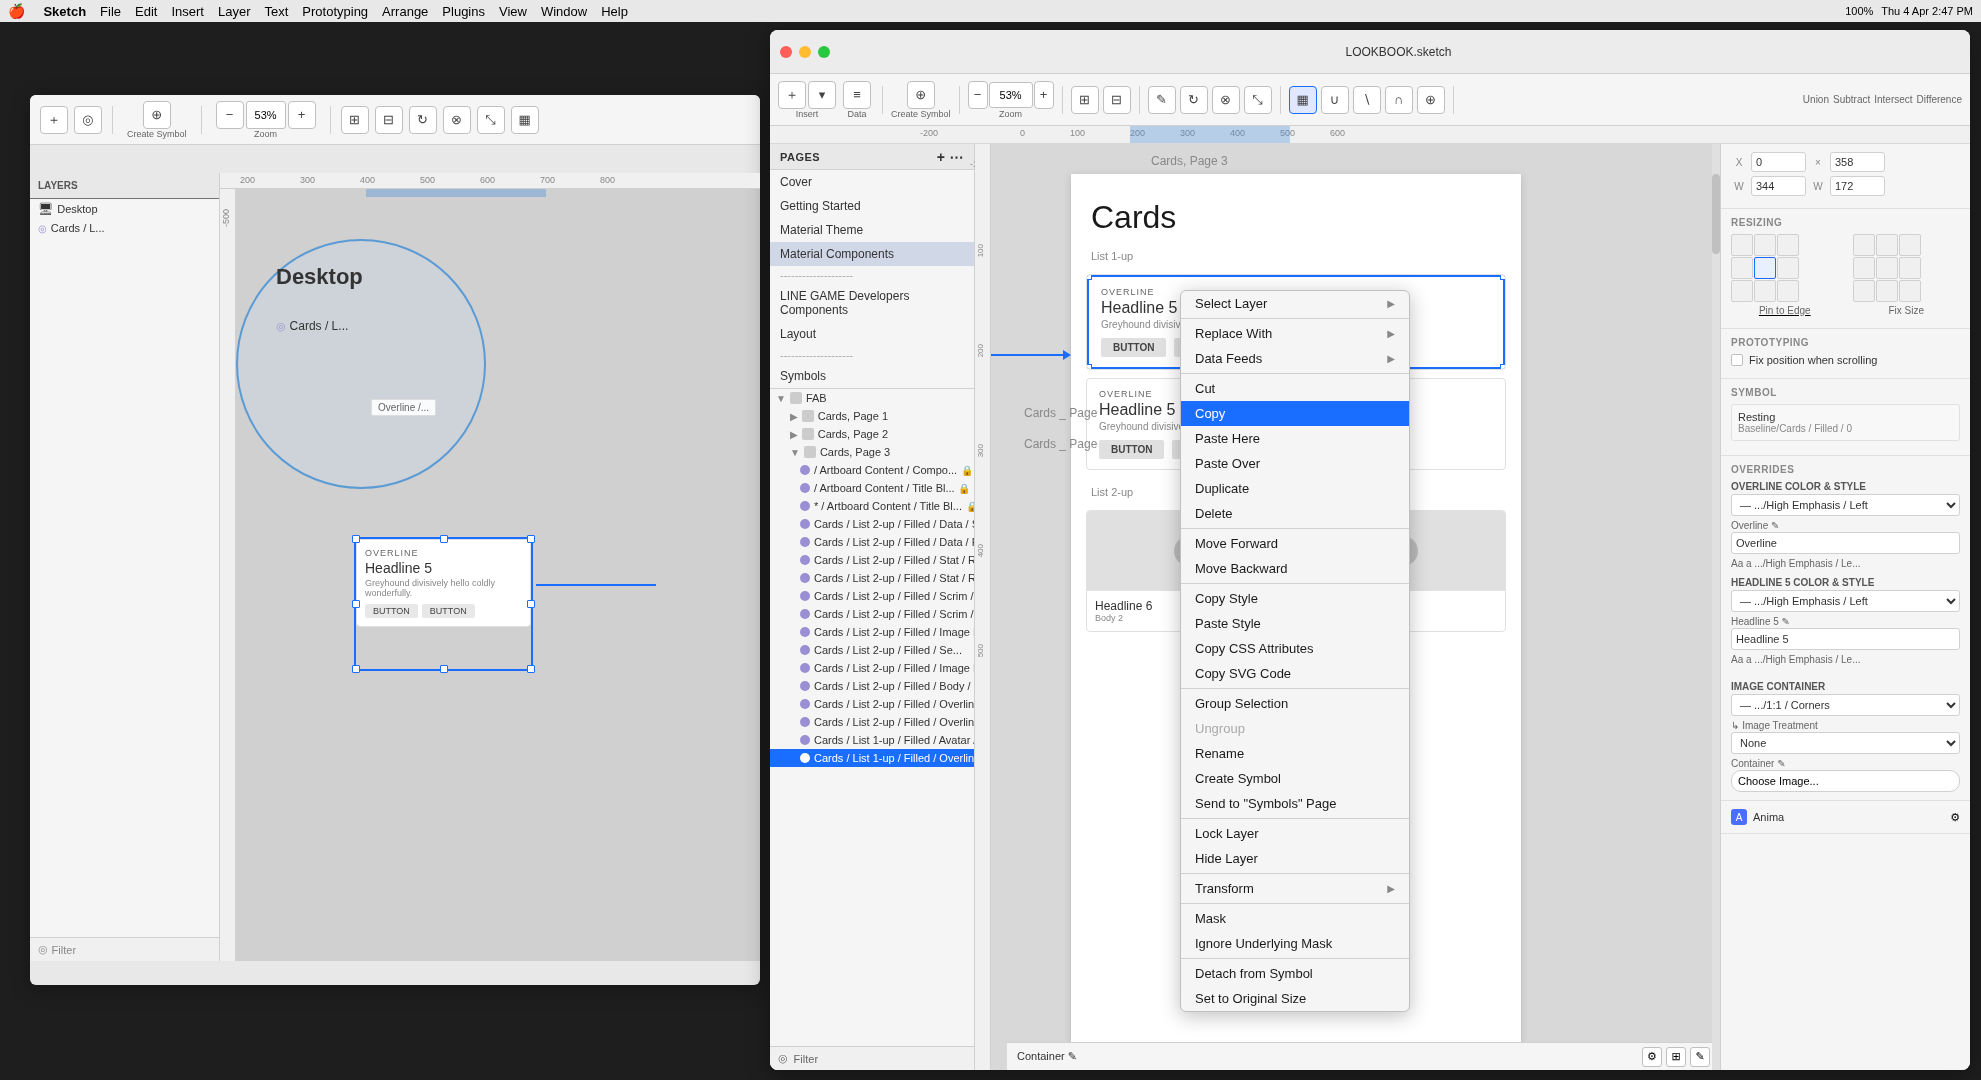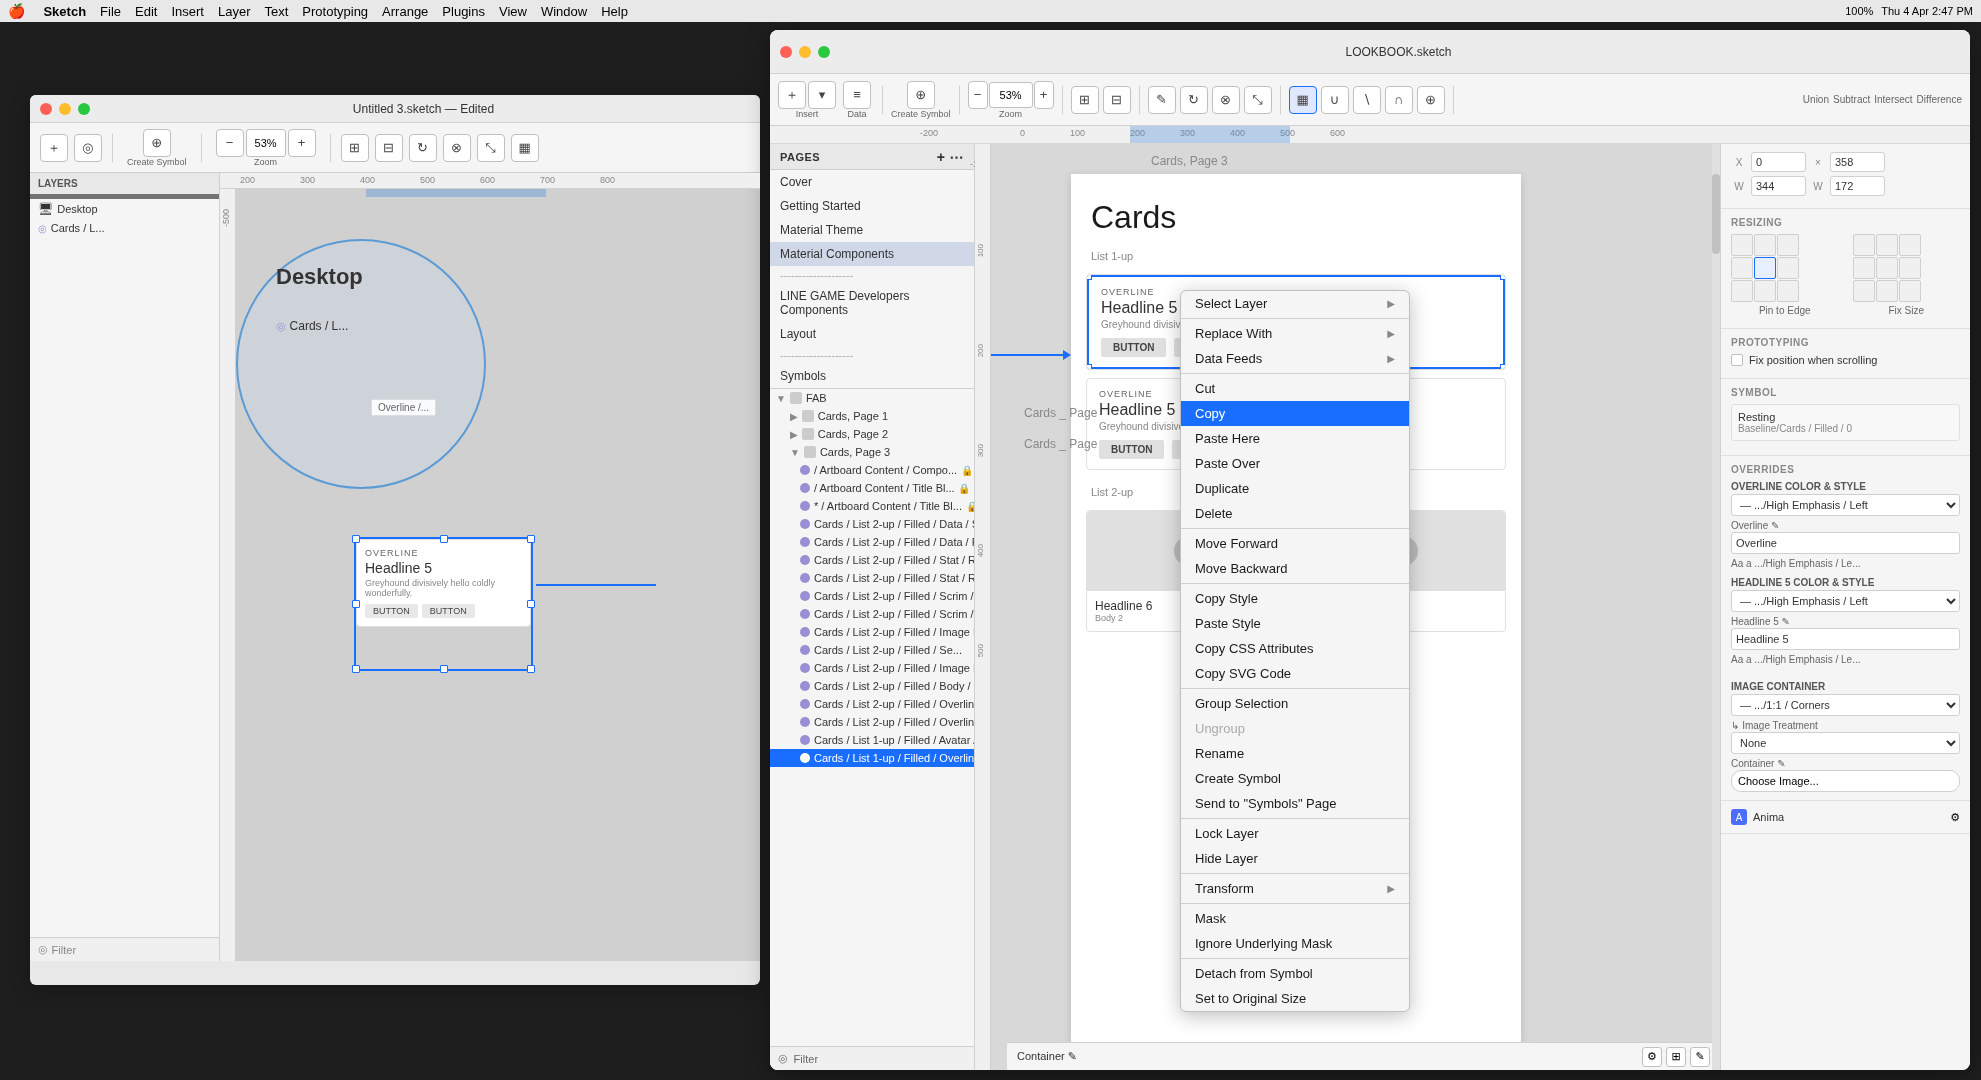--- a/index.html
+++ b/index.html
@@ -450,21 +450,21 @@
       height: calc(100% - 102px);
       background: #f5f5f5;
       border-right: 1px solid #d0d0d0;
       font-size: 11px;
       overflow: hidden;
     }
 
     .sw-left-header {
       height: 26px;
       background: #e8e8e8;
-      border-bottom: 5px solid #737373;
+      border-bottom: 1px solid #737373;
       display: flex;
       align-items: center;
       padding: 0 8px;
       font-size: 10px;
       font-weight: 700;
       color: #555;
     }
 
     .sw-layer-item {
       padding: 3px 8px;
@@ -517,26 +517,20 @@
   <span class="menubar-item">View</span>
   <span class="menubar-item">Window</span>
   <span class="menubar-item">Help</span>
   <div class="menubar-right">
     <span>100%</span>
     <span>Thu 4 Apr  2:47 PM</span>
   </div>
 </div>
 
 <div class="sketch-mini">
-  <div class="sketch-mini-tb">
-    <div class="traffic-light tl-red"></div>
-    <div class="traffic-light tl-yellow"></div>
-    <div class="traffic-light tl-green"></div>
-    <div style="flex:1;text-align:center;font-size:12px;color:#333;">Untitled 3.sketch — Edited</div>
-  </div>
   <div class="sketch-mini-toolbar">
     <div class="toolbar-icon-btn">＋</div>
     <div class="toolbar-icon-btn">◎</div>
     <div class="tb-separator"></div>
     <div style="display:flex;flex-direction:column;align-items:center;margin:0 4px;">
       <div class="toolbar-icon-btn">⊕</div>
       <span style="font-size:9px;color:#666;">Create Symbol</span>
     </div>
     <div class="tb-separator"></div>
     <div style="display:flex;flex-direction:column;align-items:center;margin:0 4px;">
@@ -950,21 +944,21 @@
           <span class="rp-label-sm">W</span>
           <input class="rp-input" type="text" value="344" style="">
           <span class="rp-label-sm">W</span>
           <input class="rp-input" type="text" value="172" style="">
         </div>
       </div>
 
       <div class="rp-section">
         <div class="rp-title">RESIZING</div>
         <div class="rp-row">
-          <div style="flex:1;">
+          <div style="flex:1;text-decoration:underline;">
 
             <div style="display:grid;grid-template-columns:repeat(3,22px);grid-template-rows:repeat(3,22px);gap:1px;">
               <div style="background:#f0f0f0;border:1px solid #d0d0d0;border-radius:2px;"></div>
               <div style="background:#f0f0f0;border:1px solid #d0d0d0;border-radius:2px;"></div>
               <div style="background:#f0f0f0;border:1px solid #d0d0d0;border-radius:2px;"></div>
               <div style="background:#f0f0f0;border:1px solid #d0d0d0;border-radius:2px;"></div>
               <div style="background:#e8f0ff;border:1px solid #1a6eff;border-radius:2px;"></div>
               <div style="background:#f0f0f0;border:1px solid #d0d0d0;border-radius:2px;"></div>
               <div style="background:#f0f0f0;border:1px solid #d0d0d0;border-radius:2px;"></div>
               <div style="background:#f0f0f0;border:1px solid #d0d0d0;border-radius:2px;"></div>

